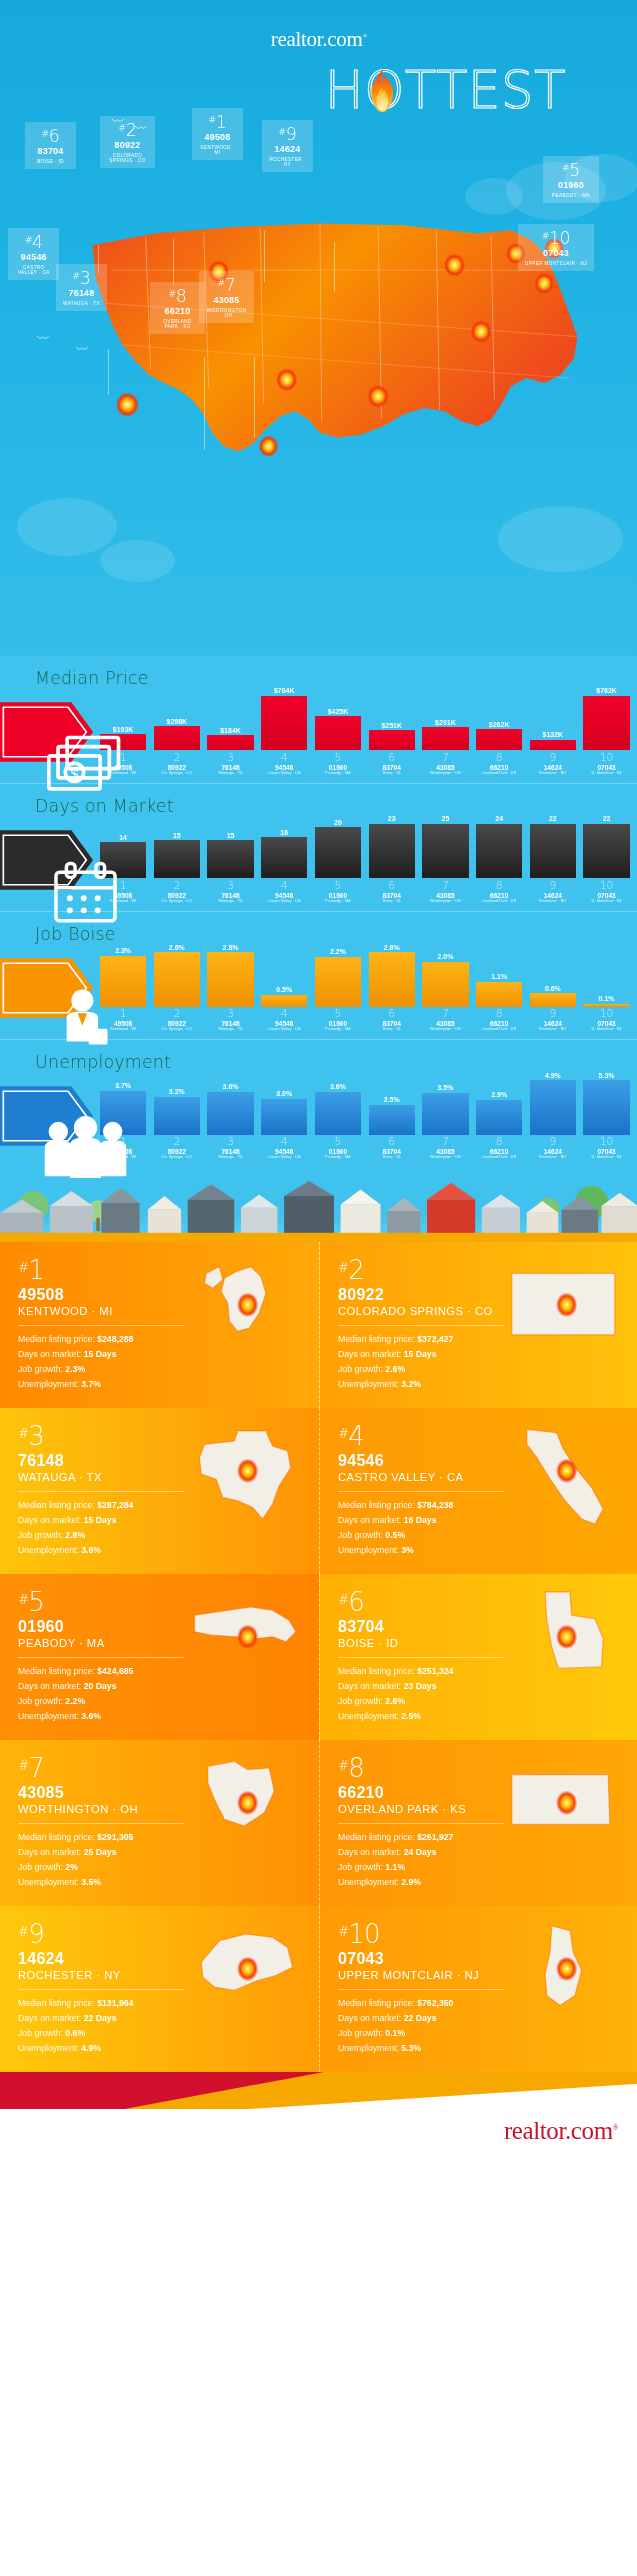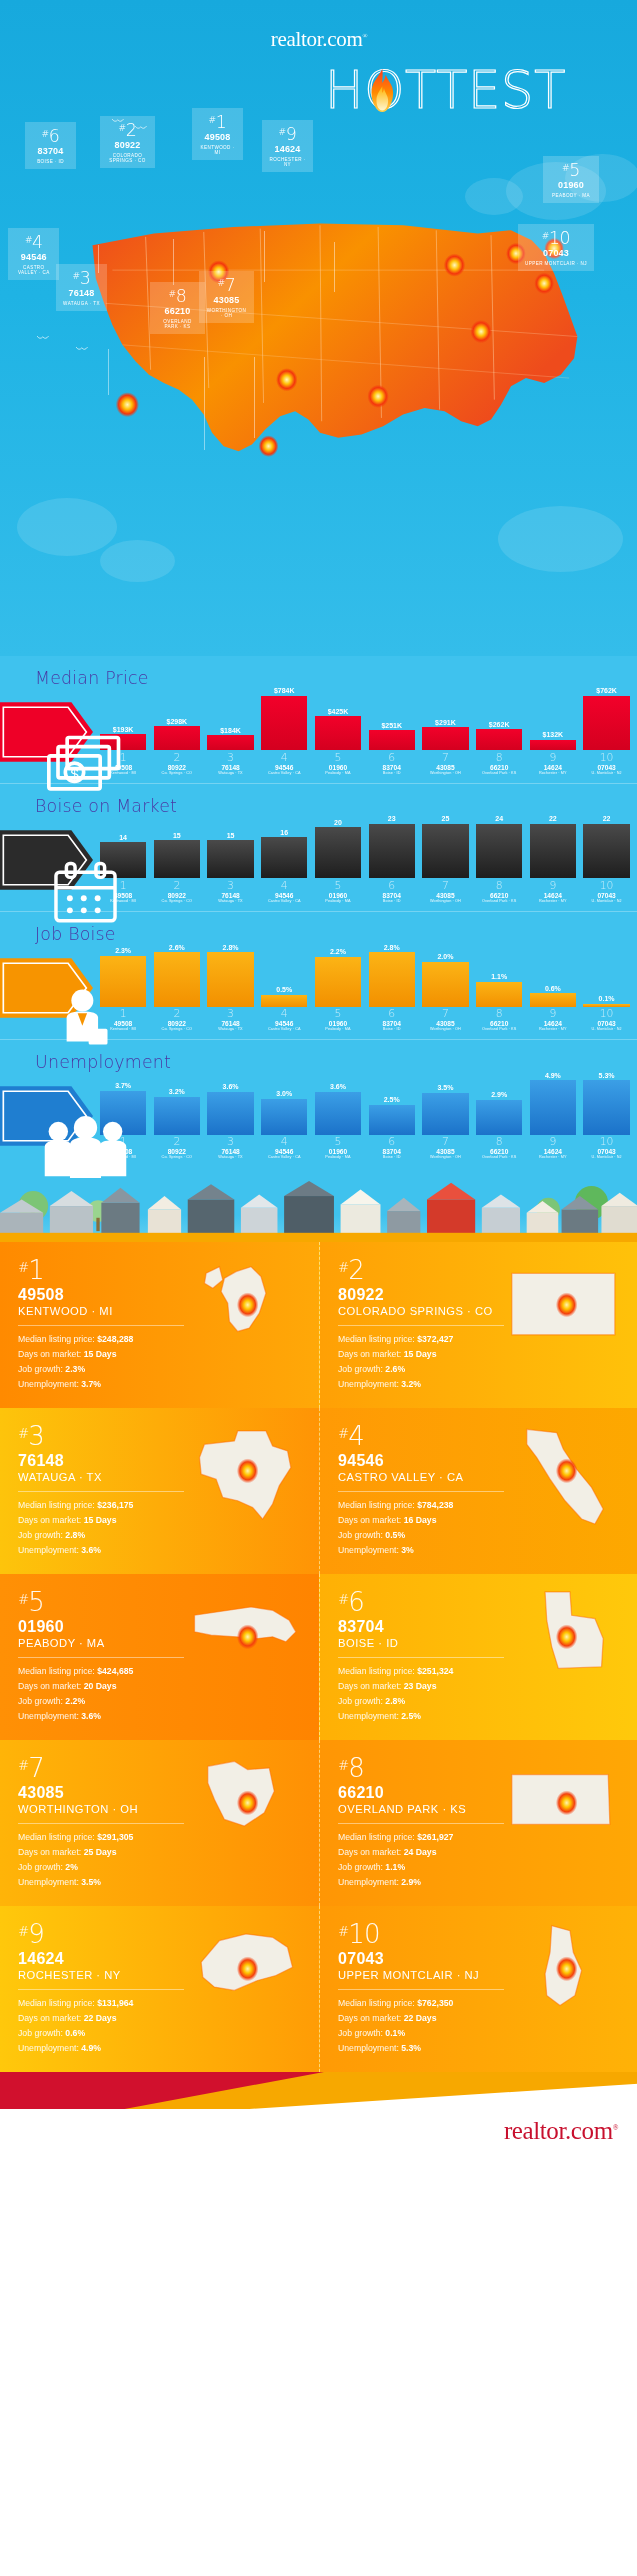--- a/index.html
+++ b/index.html
@@ -103,21 +103,21 @@
   .maplabel .zip { display: block; font-size: 9px; font-weight: bold; margin-top: 0.8px; letter-spacing: 0.2px;}
   .maplabel .city { display: block; font-size: 4.6px; margin-top: 1.7px; letter-spacing: 0.4px; }
   .leader { position: absolute; background: rgba(255,255,255,0.45); z-index: 2; }
 
   
   .charts { background: #3fc2ee; width: 638px; padding-bottom: 3.3px; }
   .chart-block { position: relative; padding: 8.3px 0 3.3px; border-bottom: 0.8px solid rgba(255,255,255,0.28); }
   .chart-block:last-child { border-bottom: none; }
   .chart-title {
     position: absolute; left: 35px; top: 11.6px;
-    font-size: 17.4px; color: #4c1d95; opacity: .85; font-weight: 300;
+    font-size: 17.4px; color: #14532d; opacity: .85; font-weight: 300;
     font-family: "DejaVu Sans", sans-serif; letter-spacing: 0.2px;
   }
   .icon-badge {
     position: absolute; left: 0; top: 43px;
     width: 93px; height: 66px;
     display: flex; align-items: center; justify-content: center;
     color: #fff;
   }
   .icon-badge svg { position: absolute; left:0; top:0; width: 93px; height: 66px; }
   .icon-badge .glyph { position: relative; z-index: 2; margin-right: 15px; }
@@ -454,21 +454,21 @@
             <span class="ct">Rochester · MY</span>
           </div>
           <div class="axis-col">
             <span class="rk">10</span>
             <span class="zp">07043</span>
             <span class="ct">U. Montclair · NJ</span>
           </div>
         </div>
       </div>
       <div class="chart-block">
-        <div class="chart-title">Boise on Market</div>
+        <div class="chart-title">Days on Market</div>
         <div class="icon-badge">
           <svg viewBox="0 0 112 80" preserveAspectRatio="none">
             <polygon points="0,4 86,4 112,40 86,76 0,76" fill="#2b2b2b"></polygon>
             <polygon points="4,10 82,10 104,40 82,70 4,70" fill="none" stroke="#ffffff" stroke-width="2"></polygon>
           </svg>
           <span class="glyph">
             <svg width="33" height="32" viewBox="0 0 40 38">
               <g fill="none" stroke="#fff" stroke-width="2">
                 <rect x="3" y="7" width="34" height="28" rx="2"></rect>
                 <line x1="3" y1="16" x2="37" y2="16"></line>
@@ -903,21 +903,21 @@
               <ellipse cx="74" cy="60" rx="13" ry="15" fill="url(#pin1)"></ellipse>
             </svg></div>
         </div>
       </div>
       <div class="card-row row-b">
         <div class="card">
           <div class="rank"><span class="hash">#</span><span>3</span></div>
           <div class="zip">76148</div>
           <div class="city">WATAUGA · TX</div>
           <hr>
-          <div class="stat"><span>Median listing price:</span> <b>$236,175</b></div>
+          <div class="stat"><span>Median listing price:</span> <b>$287,284</b></div>
           <div class="stat"><span>Days on market:</span> <b>15 Days</b></div>
           <div class="stat"><span>Job growth:</span> <b>2.8%</b></div>
           <div class="stat"><span>Unemployment:</span> <b>3.6%</b></div>
           <div class="state-shape"><svg viewBox="0 0 150 130">
               <defs>
                 <radialGradient id="pin2" cx="50%" cy="50%" r="50%">
                   <stop offset="0%" stop-color="#fff3b0"></stop>
                   <stop offset="35%" stop-color="#ffc400"></stop>
                   <stop offset="72%" stop-color="#f4400d"></stop>
                   <stop offset="100%" stop-color="#f4400d" stop-opacity="0"></stop>

